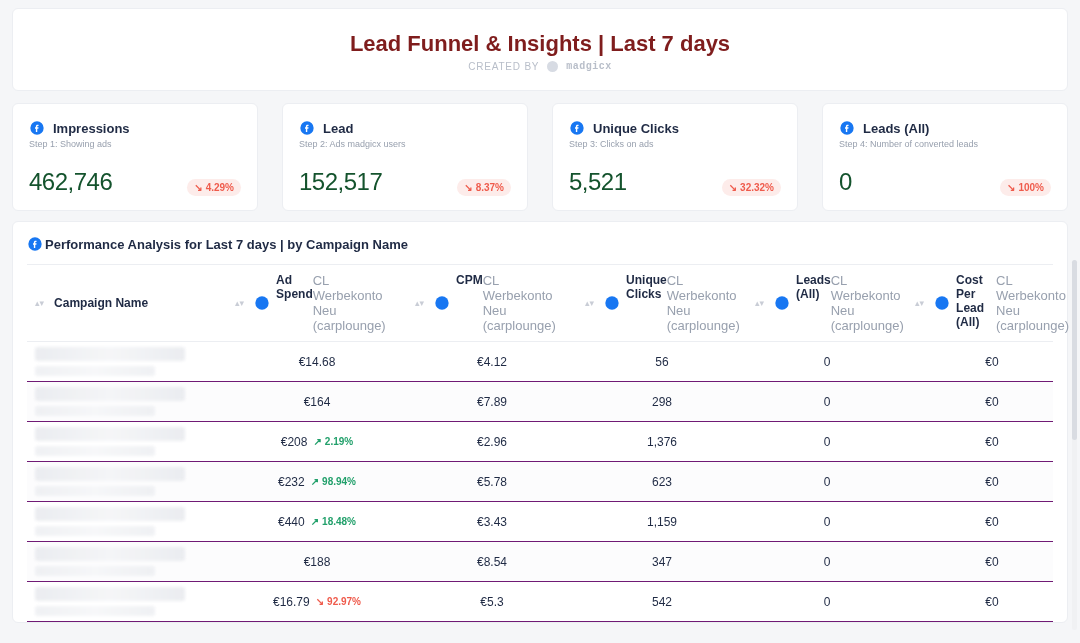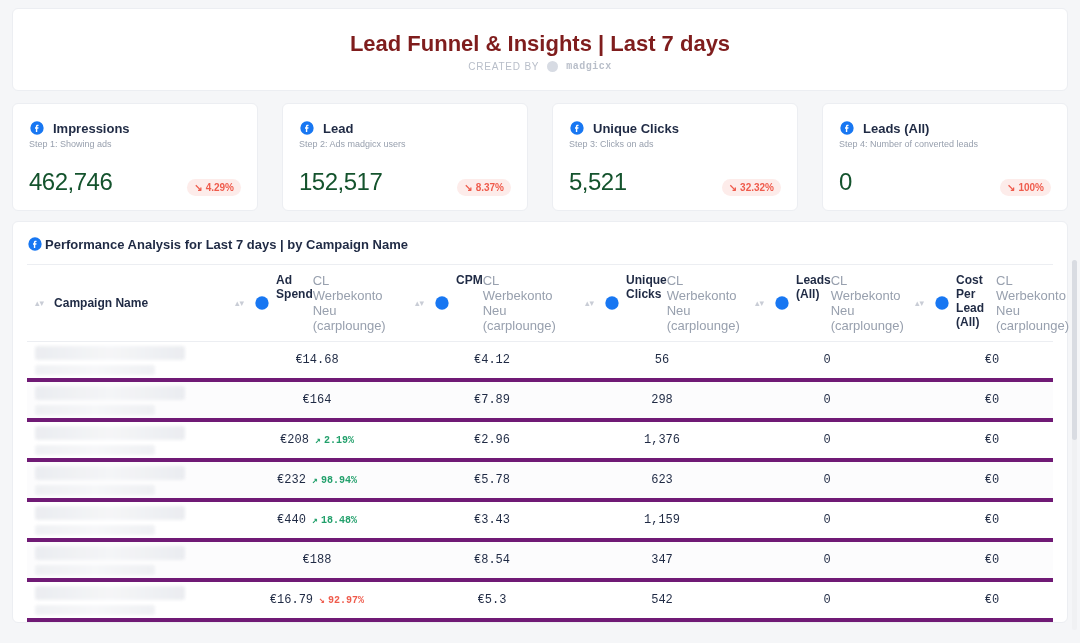--- a/index.html
+++ b/index.html
@@ -101,23 +101,22 @@
     display: flex; align-items: center; gap: 6px;
     padding: 0 8px;
     position: relative;
   }
   .th .sort { color: #c9cdd6; font-size: 9px; line-height: 7px; display: flex; flex-direction: column; margin-right: 4px; }
   .th-label { font-size: 12px; font-weight: 700; color: #1f2a44; }
   .th-sub { font-size: 13px; color: #98a0ae; }
   .th-col { display: flex; flex-direction: row; }
 
   .trow {
-    border-bottom: 4px solid #701a75;
+    border-bottom: 1px solid #701a75;
     height: 40px;
-    font-family: Liberation Mono, monospace;
   }
   .trow:nth-child(even) { background: #fcfcfd; }
   .td { padding: 0 8px; display: flex; align-items: center; gap: 6px; font-size: 12px; color: #1f2a44; }
   .td.center { justify-content: center; }
   .td .blur {
     width: 150px; height: 14px;
     background: linear-gradient(90deg, #e9ebef 0%, #f4f5f7 50%, #e9ebef 100%);
     border-radius: 3px;
     filter: blur(1.5px);
     opacity: 0.9;

